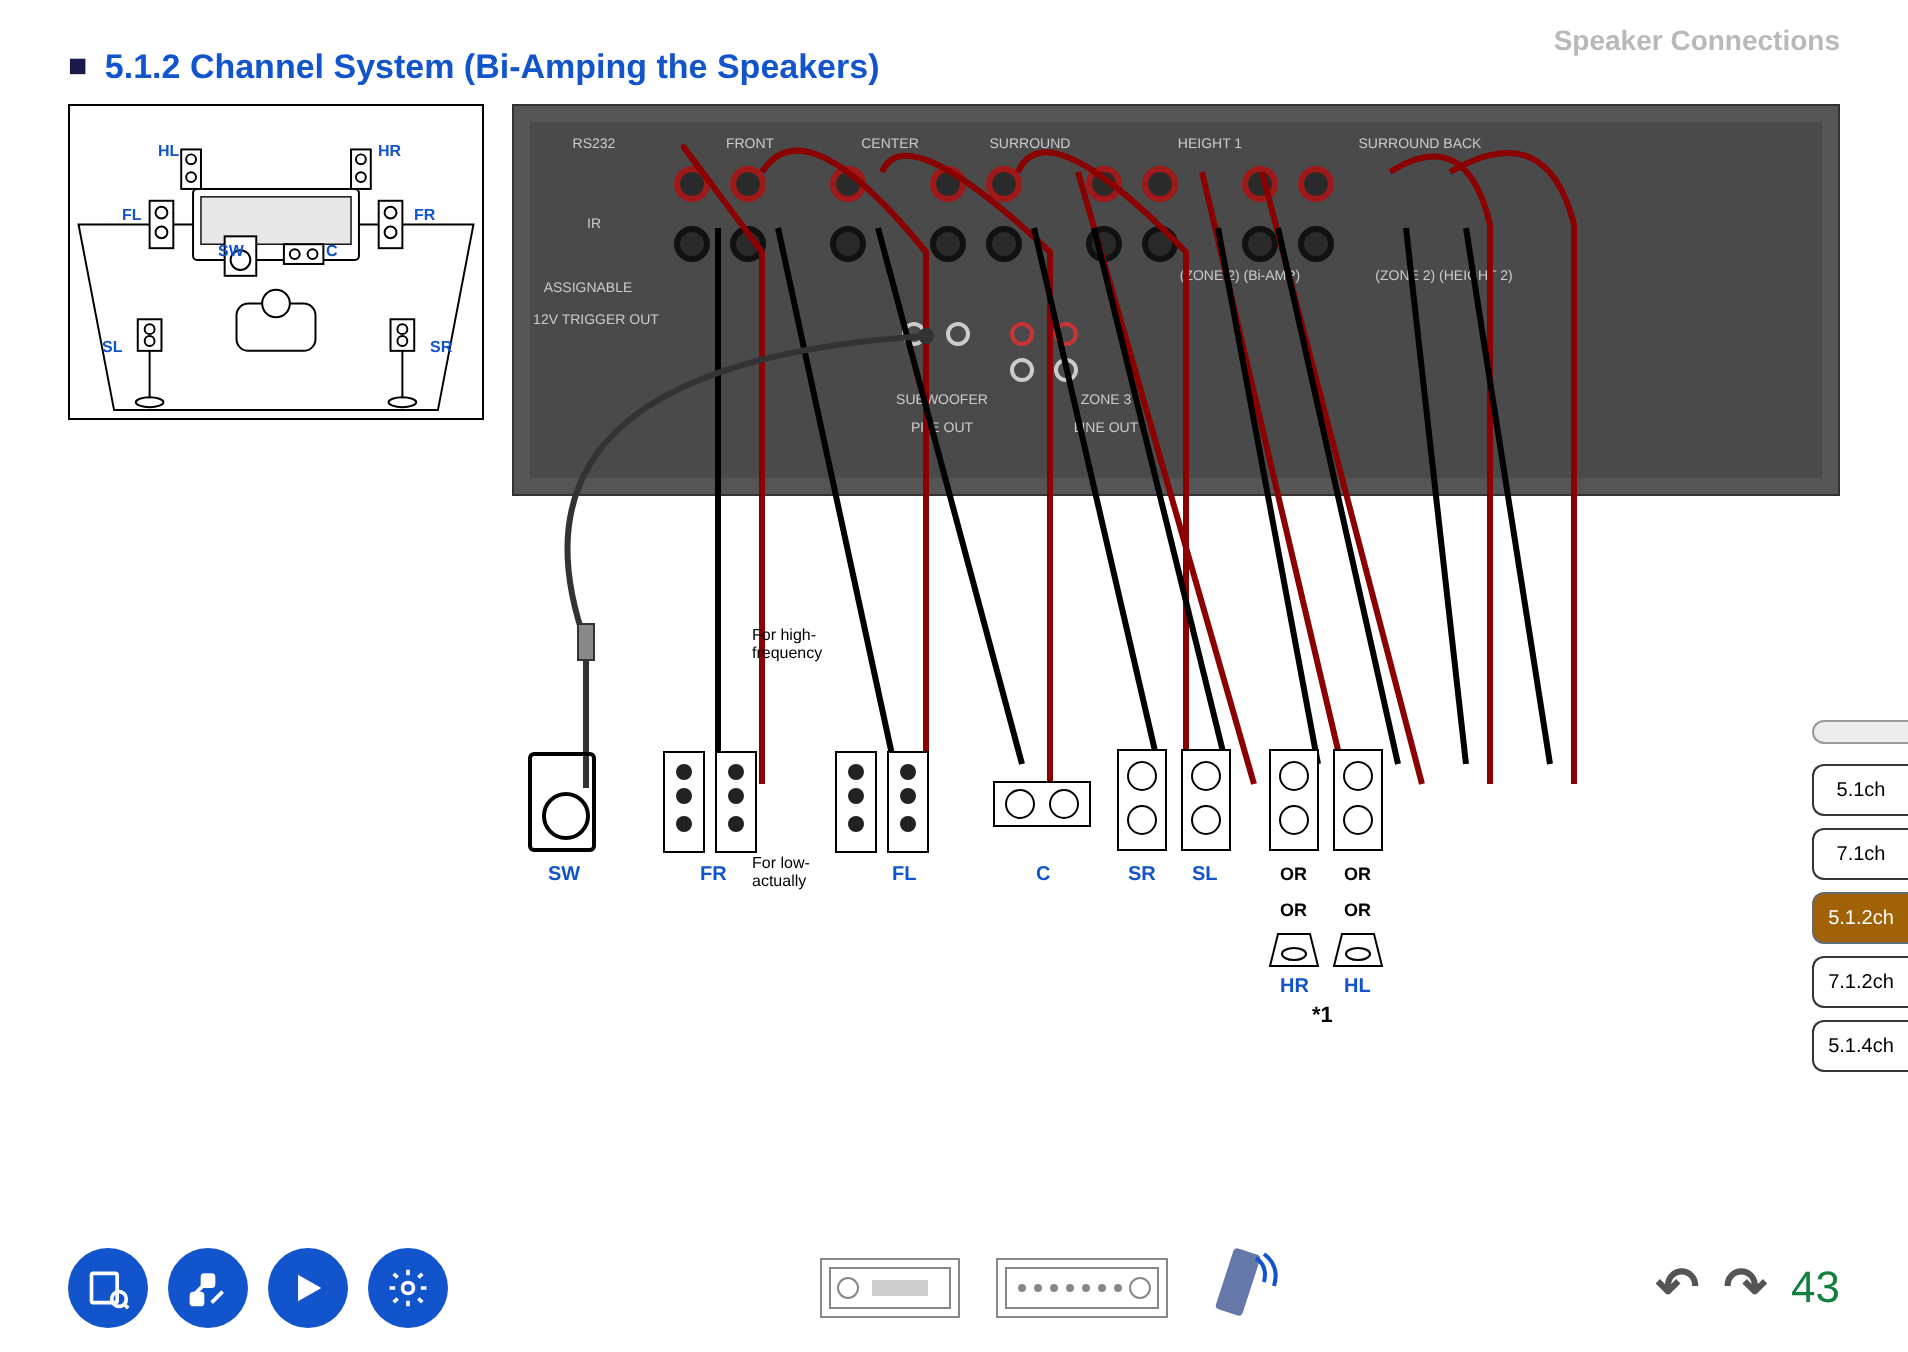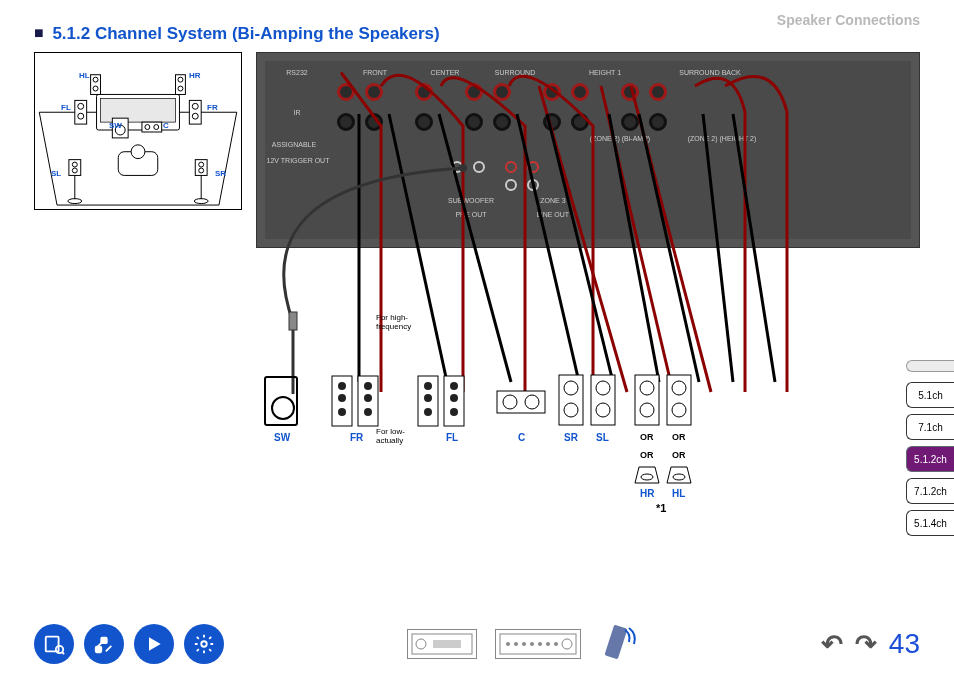--- a/index.html
+++ b/index.html
@@ -24,30 +24,30 @@
 .term.small { width: 12px; height:12px; border-width:2px; }
 .grp-label { position:absolute; color:#ccc; font-size:7px; top:8px; text-align:center; width:60px; }
 .or-lbl { color:#000; font-weight:bold; font-size:9px; text-align:center; }
 .freq-lbl { position:absolute; font-size:8px; color:#000; line-height:1.1; }
 
 .note-text { font-size: 12px; line-height: 1.35; margin-top: 6px; }
 .footnote { font-size: 12px; margin-top: 14px; }
 
 .side-tabs { position: absolute; right: 0; top: 360px; display: flex; flex-direction: column; gap: 6px; }
 .tab { width: 48px; height: 26px; border: 1px solid #333; border-right: none; border-radius: 6px 0 0 6px; font-size: 10px; display: flex; align-items: center; justify-content: center; background: #fff; cursor: pointer; }
-.tab.active { background: #701a75; color: #fff; border-color: #636b73; }
+.tab.active { background: #a16207; color: #fff; border-color: #636b73; }
 .filler-tab { width: 48px; height: 12px; border: 1px solid #999; border-right: none; border-radius: 6px 0 0 6px; background:#ececec; margin-bottom:4px; }
 
 .footer { position: absolute; bottom: 10px; left: 34px; right: 34px; display: flex; align-items: center; justify-content: space-between; }
 .footer-left { display: flex; gap: 10px; }
 .circ-icon { width: 40px; height: 40px; border-radius: 50%; background: #1154cc; display:flex; align-items:center; justify-content:center; color:#fff; cursor:pointer; }
 .footer-mid { display:flex; gap:18px; align-items:center; }
 .device-icon { width: 70px; height: 30px; border:1px solid #888; display:flex; align-items:center; justify-content:center; cursor:pointer; }
 .footer-right { display:flex; align-items:center; gap:12px; }
-.page-num { font-size: 28px; color:#1d4ed8; }
+.page-num { font-size: 22px; color:#15803d; }
 .nav-arrow { font-size: 26px; color:#555; cursor:pointer; font-weight:bold; }
 .sw-box { width:34px; height:50px; border:2px solid #000; border-radius:3px; position:absolute; }
 .sw-box::after { content:''; position:absolute; width:20px; height:20px; border:2px solid #000; border-radius:50%; left:5px; top:18px; }
 
 .star1 { position:absolute; font-size:11px; font-weight:bold; }
 </style>
 </head>
 <body>
 
 <div class="page">

